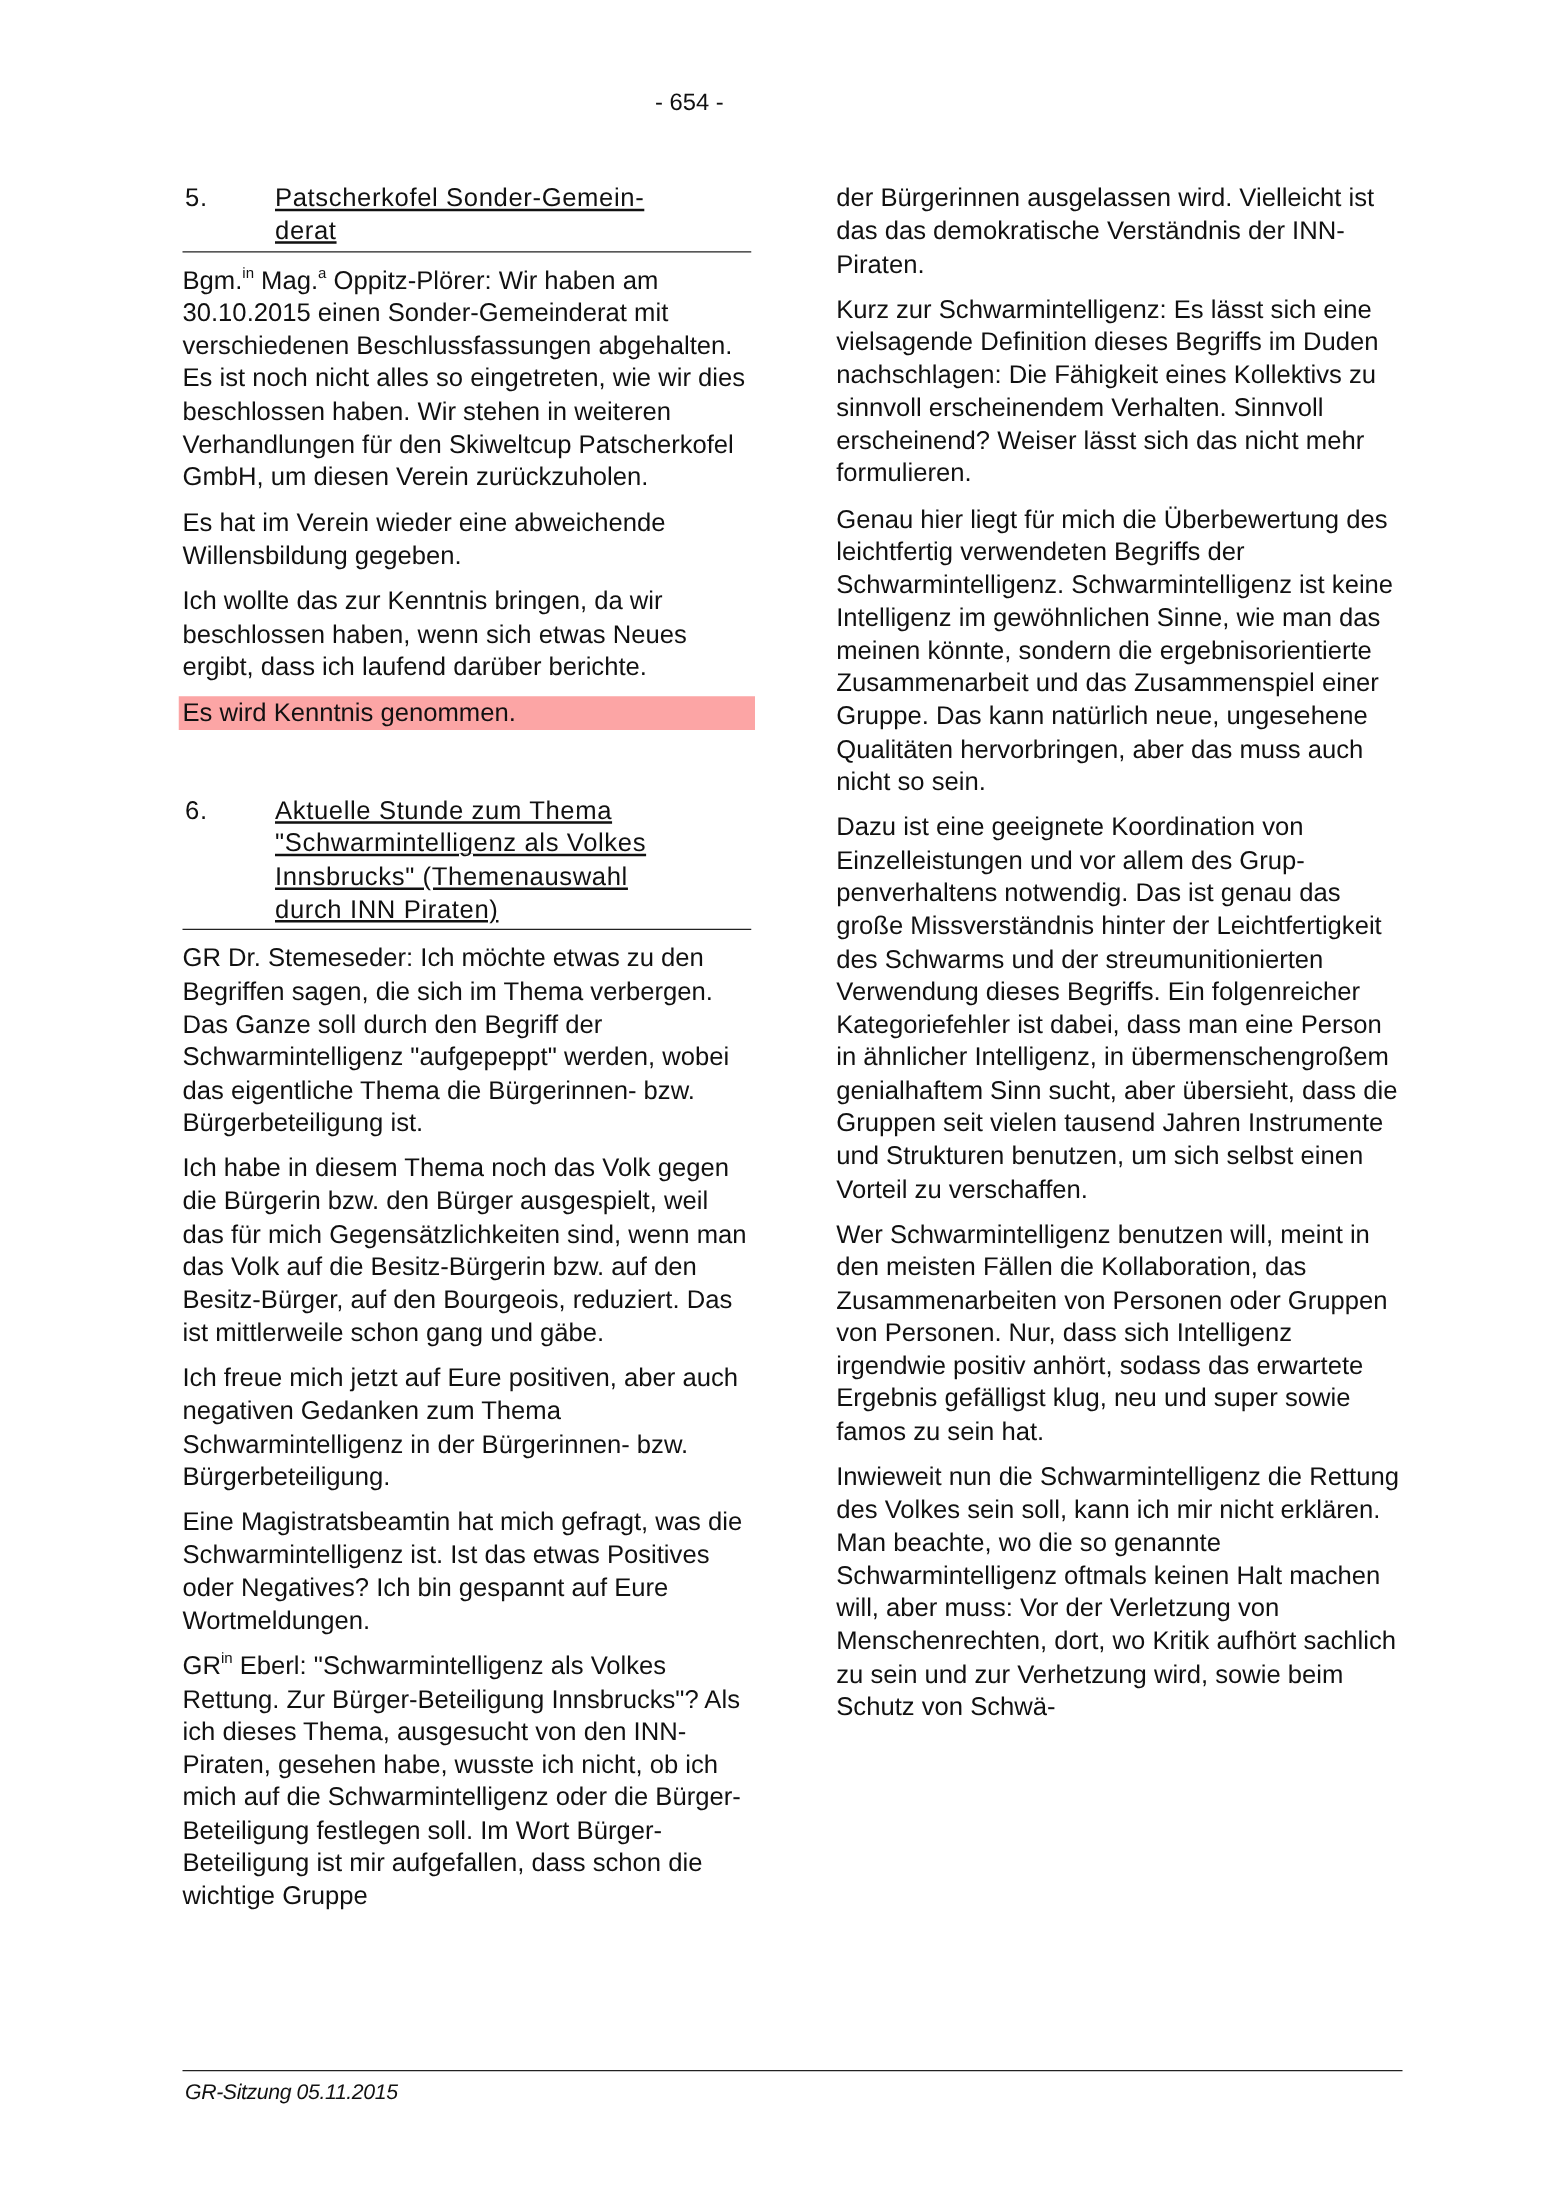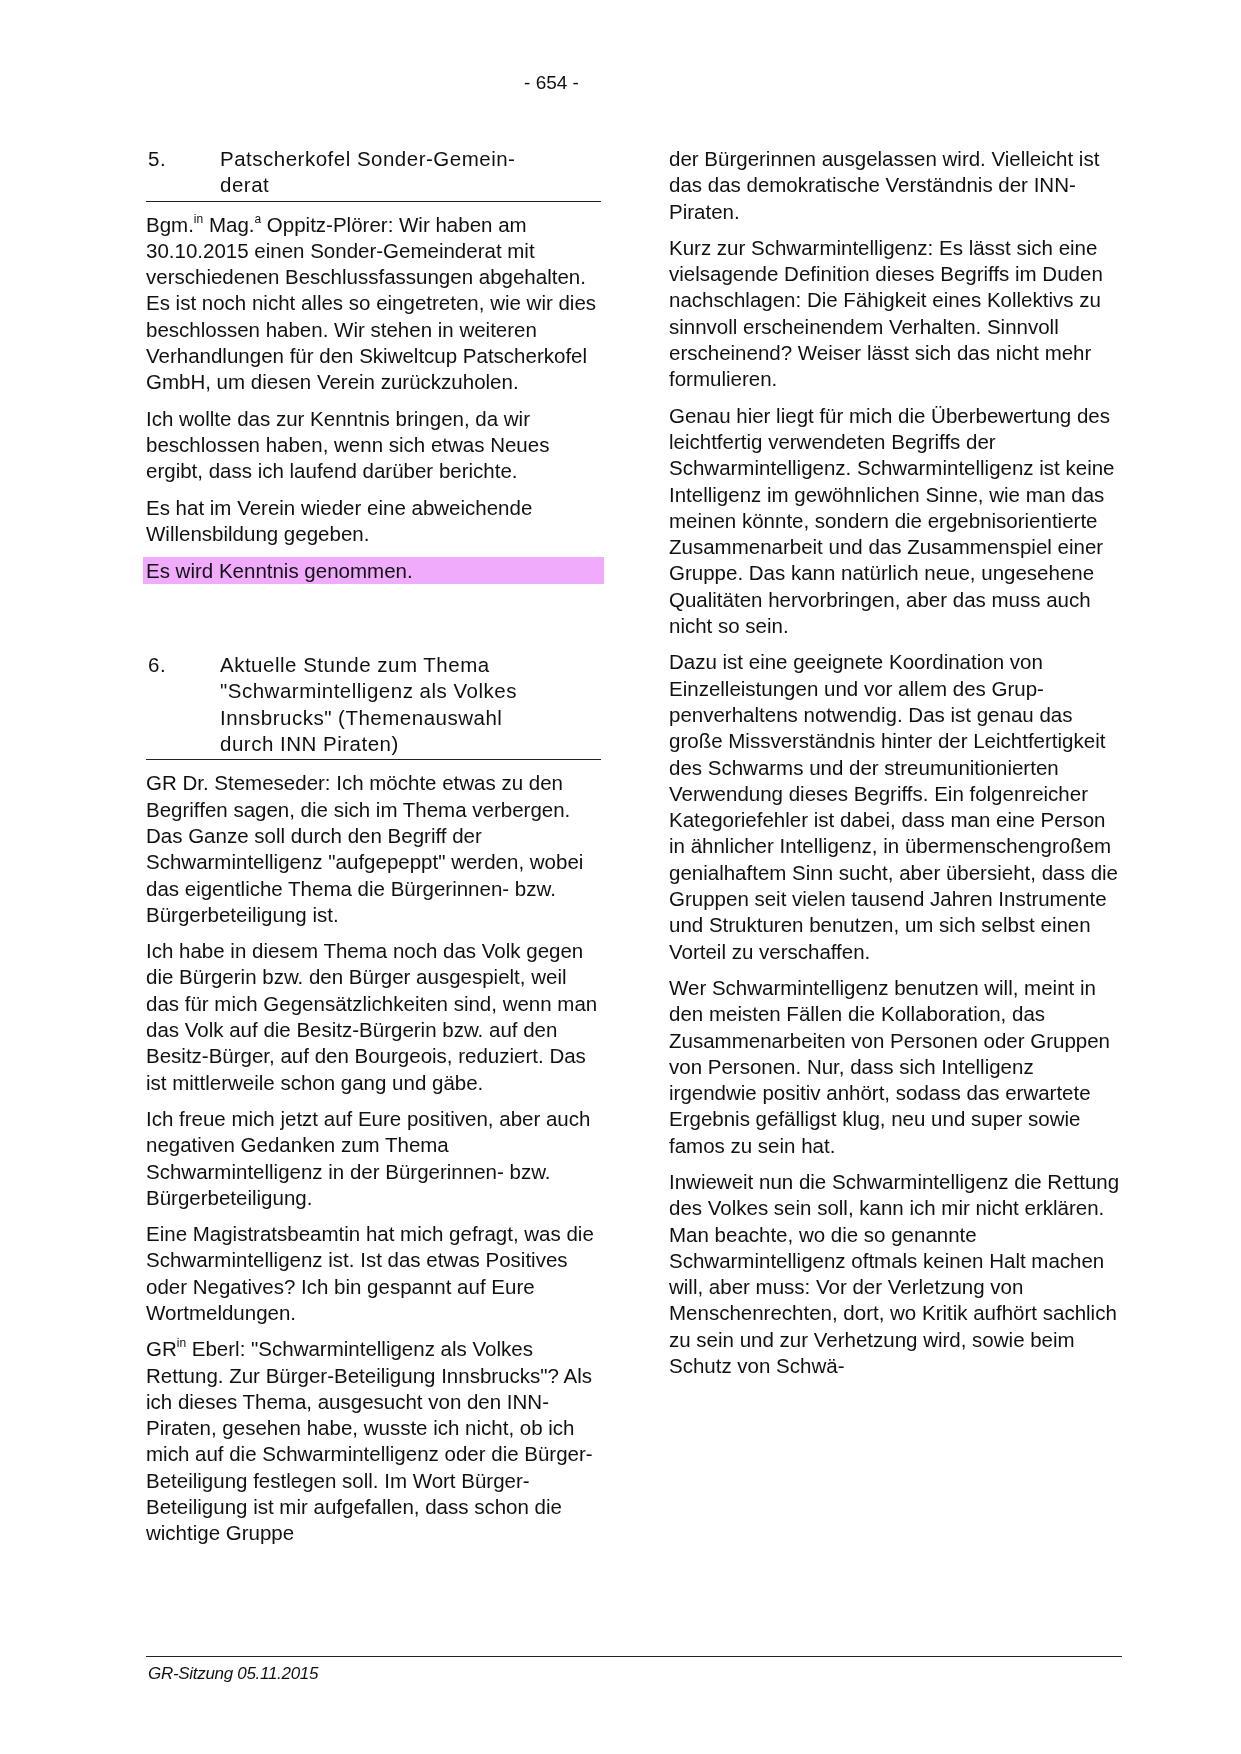--- a/index.html
+++ b/index.html
@@ -6,46 +6,46 @@
   body { width: 1241px; height: 1754px; position: relative; overflow: hidden;
          font-family: "Liberation Sans", sans-serif; color: #111111; }
   .page-number { position: absolute; top: 72px; left: 0; width: 1103px; text-align: center;
                  font-size: 19px; }
   .col { position: absolute; top: 146px; width: 455px; font-size: 20.5px; line-height: 26.3px; }
   .col-left { left: 146px; }
   .col-right { left: 669px; }
   .heading { position: relative; padding-left: 74px; letter-spacing: 0.5px;
              border-bottom: 1.5px solid #222; padding-bottom: 2px; margin-bottom: 10px; }
   .heading .num { position: absolute; left: 2px; top: 0; }
-  .heading .title { display: block; }
+  .heading .title { display: block; text-decoration: underline; }
   p { margin: 0 0 10px 0; }
   .sup { font-size: 12px; vertical-align: 9px; line-height: 0; text-align: right; }
-  .resolution { background: #f0abfc; margin: 2px -3px 16px -3px; padding: 0 3px; line-height: 27px; }
+  .resolution { background: #fca5a5; margin: 2px -3px 0 -3px; padding: 0 3px; line-height: 27px; }
   .spacer { height: 52px; }
   .footer-rule { position: absolute; top: 1656px; left: 146px; width: 976px; height: 0;
                  border-top: 1px solid #222; }
   .footer-text { position: absolute; top: 1664px; left: 148px; font-size: 17px; letter-spacing: -0.3px; font-style: italic; }
 </style>
 </head>
 <body>
 
 <div class="page-number">- 654 -</div>
 
 <div class="col col-left">
 
   <div class="heading">
     <span class="num">5.</span>
     <span class="title">Patscherkofel Sonder-Gemein-</span>
     <span class="title">derat</span>
   </div>
 
   <p><span>Bgm.</span><span class="sup">in</span><span> Mag.</span><span class="sup">a</span><span> Oppitz-Plörer: Wir haben am 30.10.2015 einen Sonder-Gemeinderat mit verschiedenen Beschlussfassungen abge­halten. Es ist noch nicht alles so eingetre­ten, wie wir dies beschlossen haben. Wir stehen in weiteren Verhandlungen für den Skiweltcup Patscherkofel GmbH, um diesen Verein zurückzuholen.</span></p>
 
+  <p>Es hat im Verein wieder eine abweichende Willensbildung gegeben.</p>
   <p>Ich wollte das zur Kenntnis bringen, da wir beschlossen haben, wenn sich etwas Neu­es ergibt, dass ich laufend darüber berichte.</p>
-  <p>Es hat im Verein wieder eine abweichende Willensbildung gegeben.</p>
 
   <div class="resolution">Es wird Kenntnis genommen.</div>
 
   <div class="spacer"></div>
 
   <div class="heading">
     <span class="num">6.</span>
     <span class="title">Aktuelle Stunde zum Thema</span>
     <span class="title">"Schwarmintelligenz als Volkes</span>
     <span class="title">Innsbrucks" (Themenauswahl</span>

